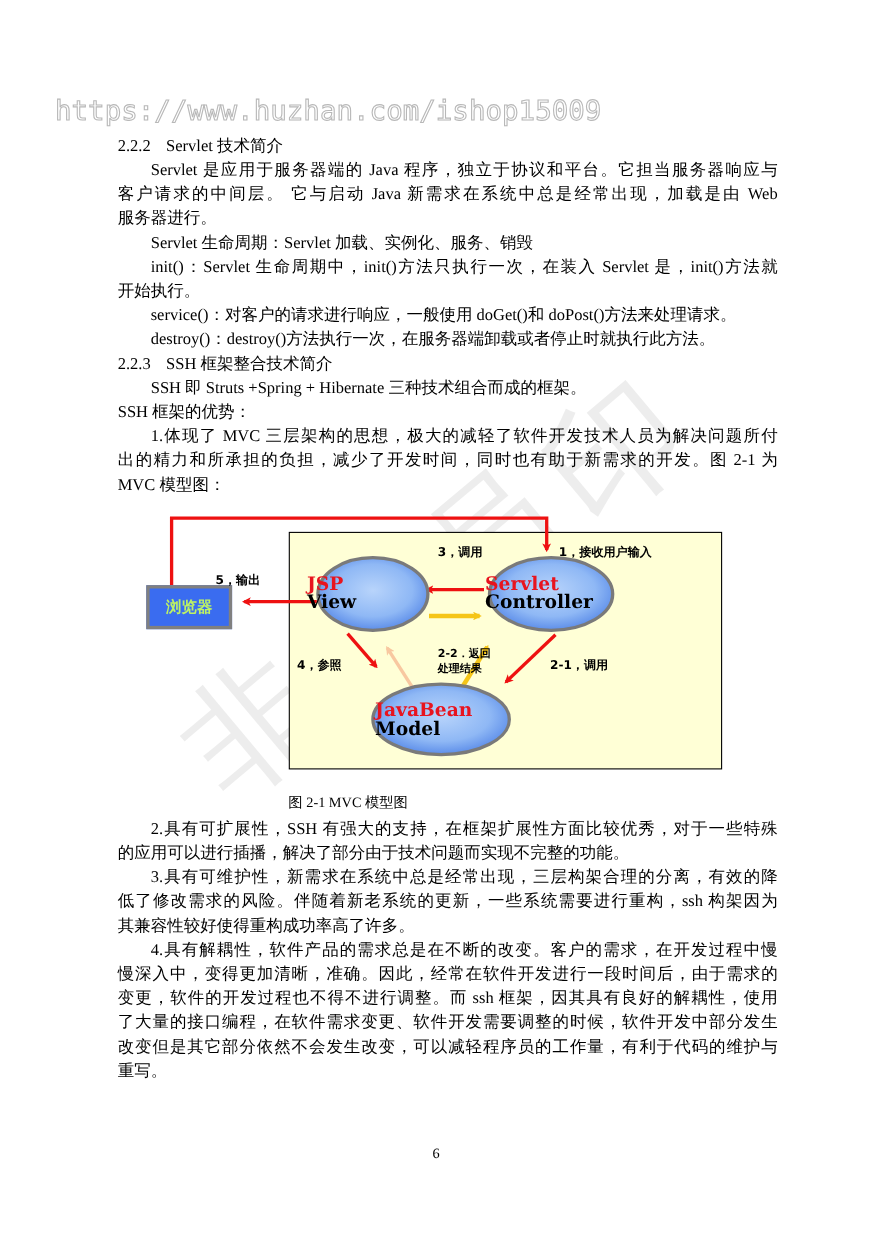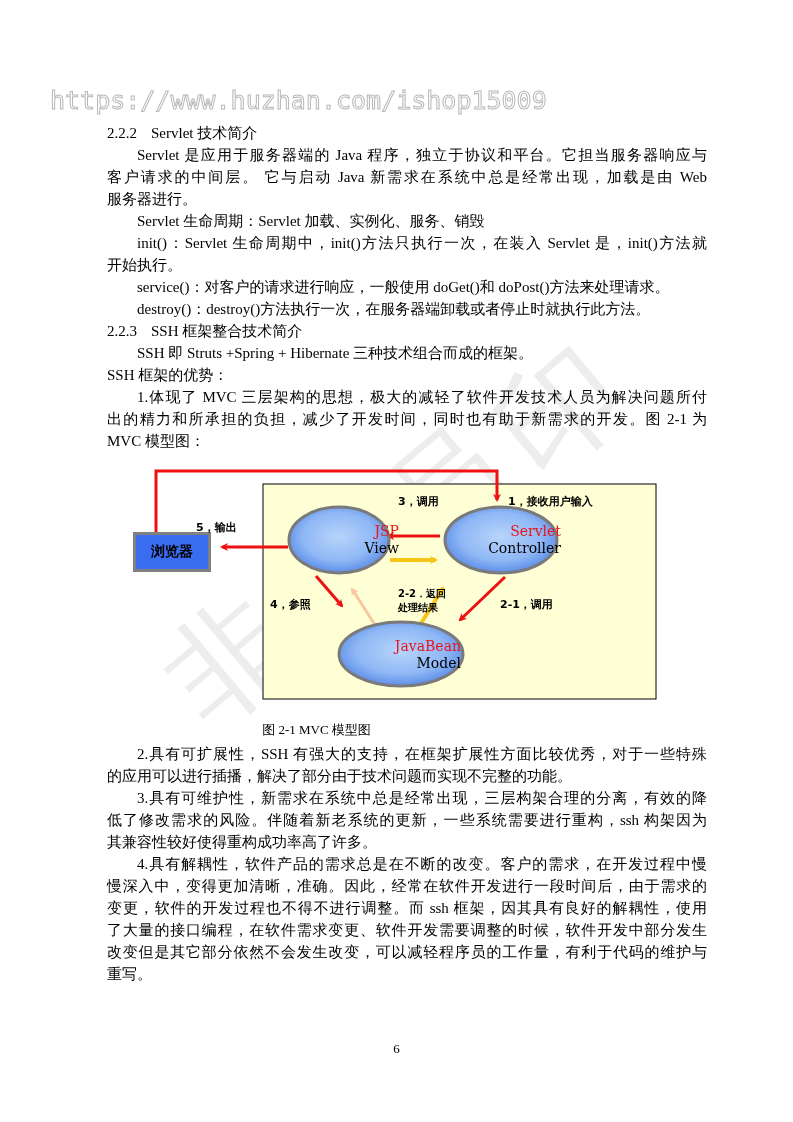--- a/index.html
+++ b/index.html
@@ -18,25 +18,25 @@
   .pagenum { position:absolute; top:1041px; left:0; width:793px; text-align:center; font-size:13px; }
 
   .bg-watermark { position:absolute; left:170px; top:430px; width:480px; height:300px; pointer-events:none; }
   .bg-watermark span { position:absolute; font-family:"DejaVu Sans",sans-serif; font-size:120px; color:rgba(190,190,190,0.28);
         transform:rotate(-40deg); transform-origin:center; }
 
   
   .diagram { position:absolute; left:120px; top:460px; width:560px; height:250px; }
   .diagram svg { position:absolute; left:0; top:0; }
   .dlabel { position:absolute; font-family:"DejaVu Sans",sans-serif; font-size:11px; font-weight:bold; color:#000; white-space:nowrap; }
-  .node-title { position:absolute; text-align:right; font-family:"DejaVu Serif",serif; font-weight:normal; font-size:14px; line-height:17px; width:120px; }
+  .node-title { position:absolute; text-align:left; font-family:"DejaVu Serif",serif; font-weight:bold; font-size:17px; line-height:17px; width:120px; }
   .node-title .red { color:#e8141e; }
   .node-title .blk { color:#000; }
   .browser { position:absolute; left:13px; top:72px; width:78px; height:40px; background:#3a6cf0; border:3px solid #808080;
-        color:#000000; font-family:"DejaVu Sans",sans-serif; font-weight:bold; font-size:14px; display:flex; align-items:center; justify-content:center; box-sizing:border-box; }
+        color:#bef264; font-family:"DejaVu Sans",sans-serif; font-weight:bold; font-size:14px; display:flex; align-items:center; justify-content:center; box-sizing:border-box; }
 </style>
 </head>
 <body>
 
 <div class="page">
 
   <div class="bg-watermark">
     <span style="left:0px;top:150px;">非</span>
     <span style="left:110px;top:60px;">会</span>
     <span style="left:220px;top:-20px;">员</span>

